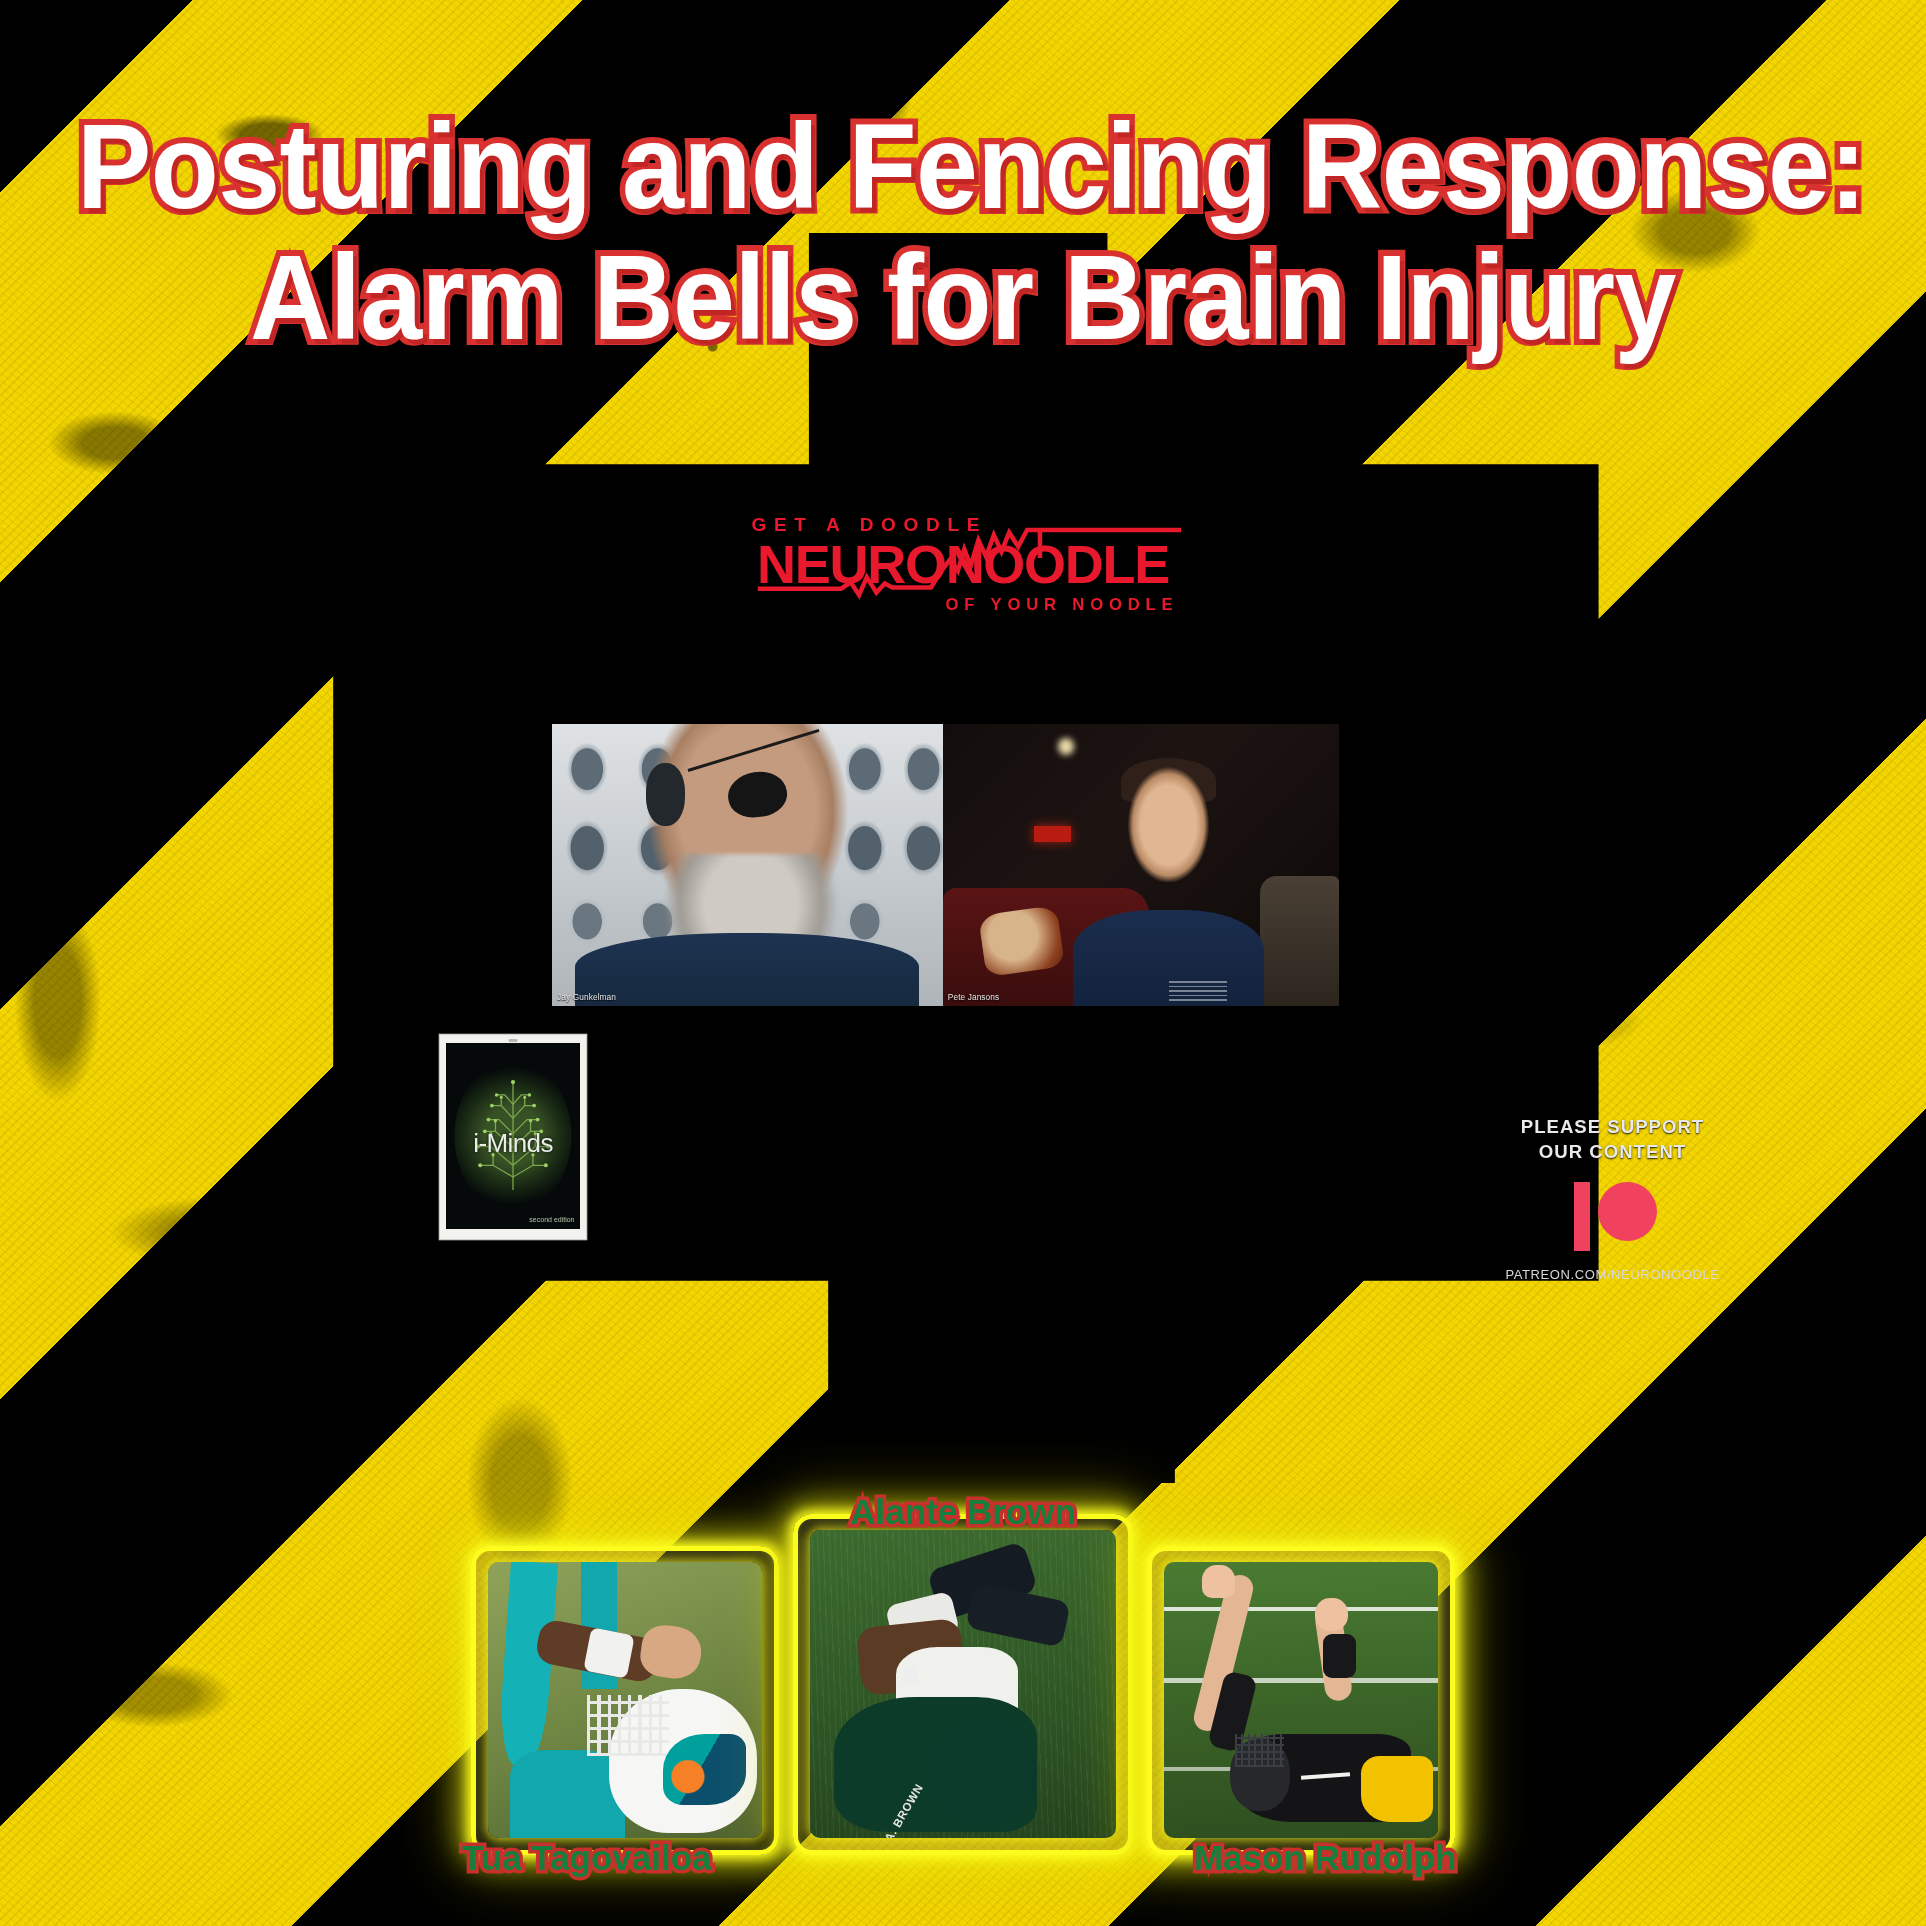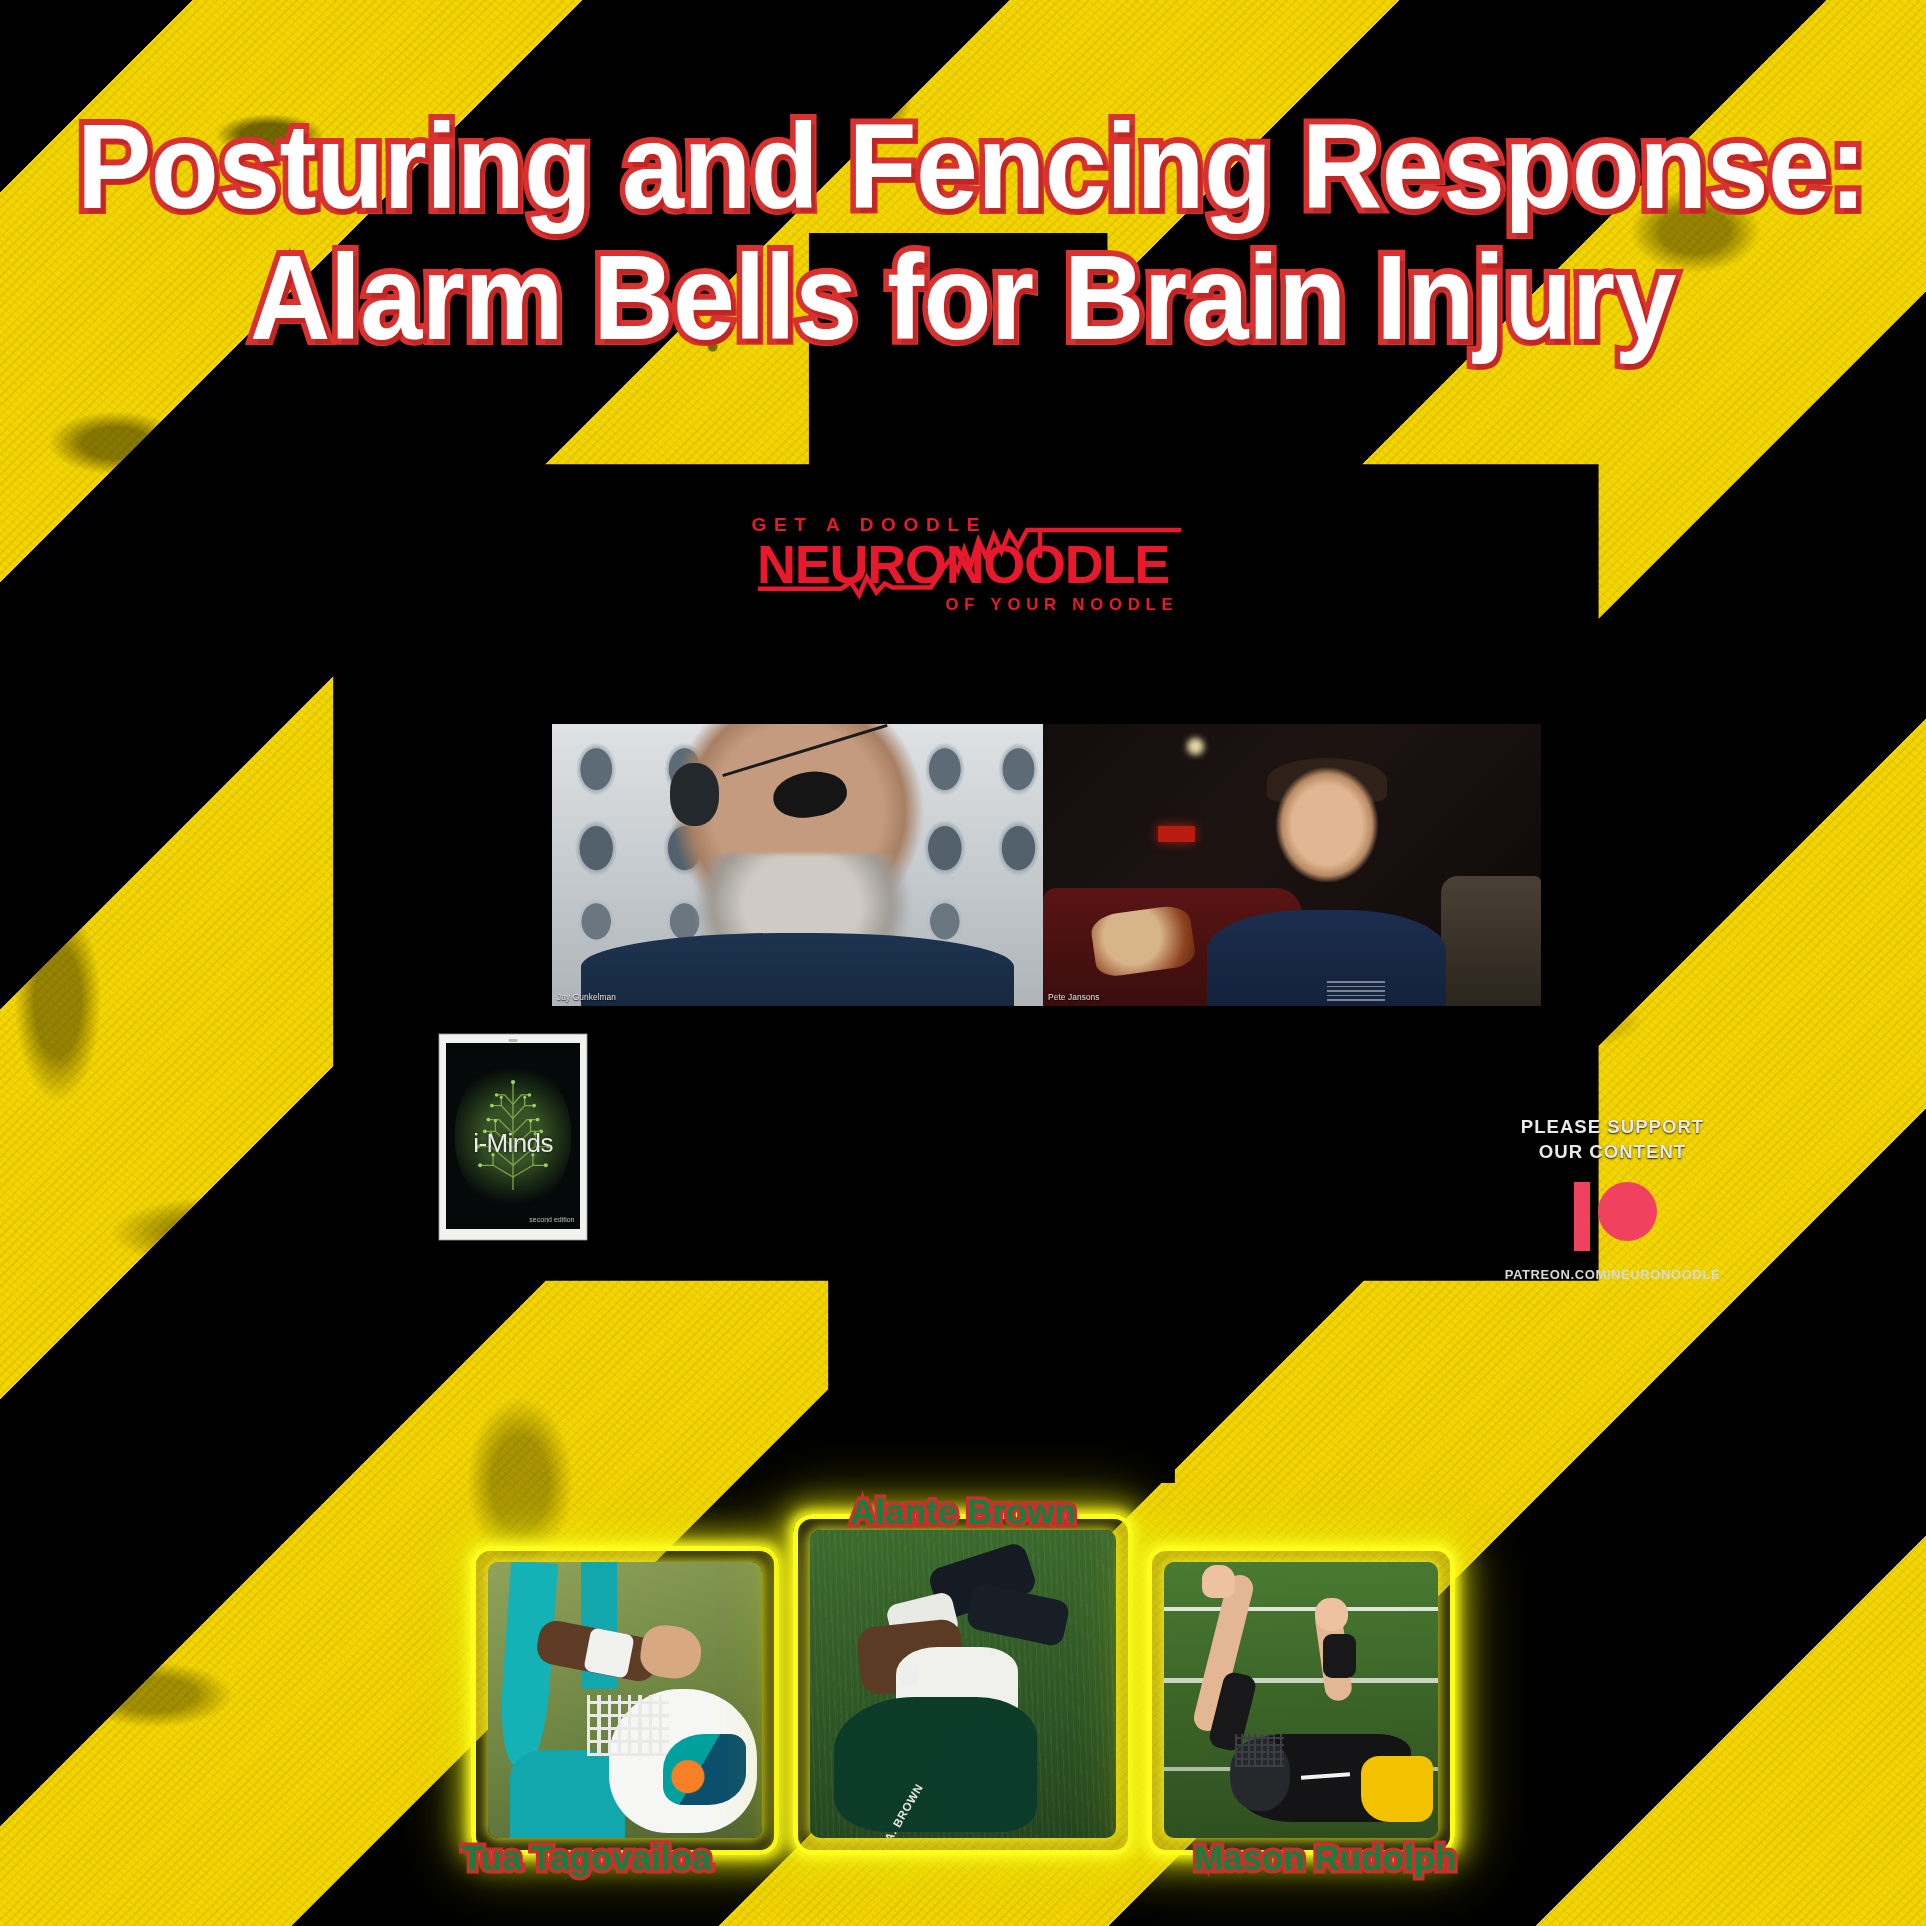--- a/index.html
+++ b/index.html
@@ -128,21 +128,21 @@
     color:#e8192c;
     margin:1.3px 0 0 0;
     text-align:right;
     padding-right:9px;
   }
 
   
   .video-row{
     position:absolute;
     left:552px;top:724px;
-    width:989px;height:282px;
+    width:787px;height:282px;
     display:flex;
     z-index:25;
     background:#000;
   }
   .vtile{position:relative;height:100%;overflow:hidden;}
   .vtile.left{width:491px;}
   .vtile.right{width:498px;}
 
   
   .scanwall{
@@ -299,21 +299,21 @@
   .pat-logo{
     position:relative;height:77px;margin:14px auto 11.6px auto;width:96px;
   }
   .pat-bar{
     position:absolute;left:9px;top:3.9px;width:16.7px;height:69px;background:#f0415f;
   }
   .pat-dot{
     position:absolute;left:33px;top:3.9px;width:59px;height:59px;border-radius:50%;background:#f0415f;
   }
   .pat-url{
-    font-size:13px;font-weight:bold;color:#d8d8d8;letter-spacing:0.6px;
+    font-size:13px;font-weight:normal;color:#d8d8d8;letter-spacing:0.6px;
     text-transform:uppercase;
   }
 
   
   .cards{
     position:absolute;left:0;right:0;bottom:71px;
     display:flex;justify-content:center;align-items:flex-end;
     gap:14px;z-index:35;
   }
   .card{

